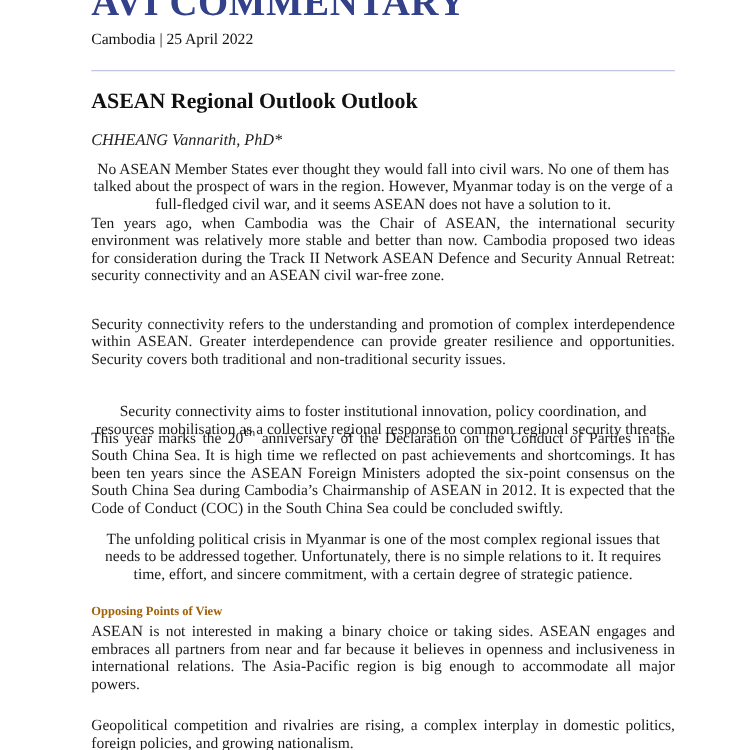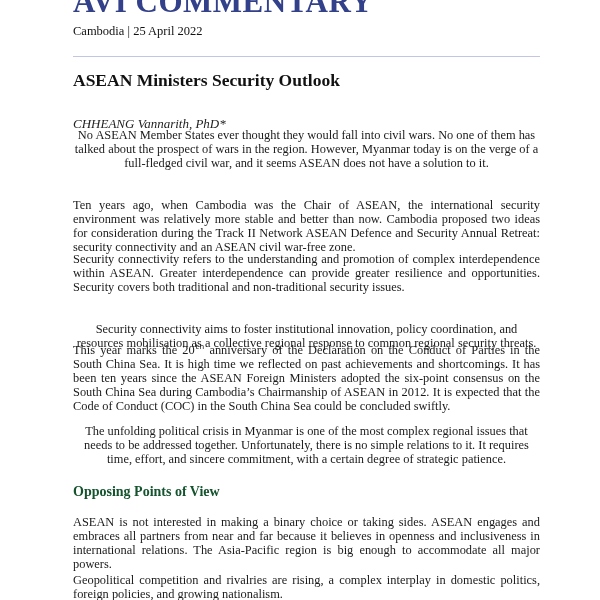--- a/index.html
+++ b/index.html
@@ -49,21 +49,21 @@
       left: 73px;
       top: 70px;
       font-weight: bold;
       font-size: 17.5px;
       color: #111;
       white-space: nowrap;
     }
     .author {
       position: absolute;
       left: 73px;
-      top: 116px;
+      top: 104px;
       font-style: italic;
       font-size: 13px;
       color: #222;
       white-space: nowrap;
     }
     .para {
       position: absolute;
       left: 73px;
       width: 467px;
       font-size: 12.4px;
@@ -72,38 +72,38 @@
       color: #1a1a1a;
       margin: 0;
     }
     .para.left { text-align: center; }
     .para sup { font-size: 8px; line-height: 0; vertical-align: super; font-family: Liberation Mono, monospace; }
     .subhead {
       position: absolute;
       left: 73px;
       top: 484px;
       font-weight: bold;
-      font-size: 14px;
-      color: #14532d;
+      font-size: 10px;
+      color: #a16207;
       white-space: nowrap;
     }
   </style>
 </head>
 <body>
 
 <div class="masthead">AVI COMMENTARY</div>
 <div class="dateline">Cambodia | 25 April 2022</div>
 <div class="divider"></div>
 
-<h1 class="title" style="margin:0">ASEAN Ministers Security Outlook</h1>
+<h1 class="title" style="margin:0">ASEAN Regional Outlook Outlook</h1>
 <div class="author">CHHEANG Vannarith, PhD*</div>
 
 <p class="para left" style="top:128px">No ASEAN Member States ever thought they would fall into civil wars. No one of them has talked about the prospect of wars in the region.  However, Myanmar today is on the verge of a full-fledged civil war, and it seems ASEAN does not have a solution to it.</p>
-<p class="para" style="top:198px">Ten years ago, when Cambodia was the Chair of ASEAN, the international security environment was relatively more stable and better than now. Cambodia proposed two ideas for consideration during the Track II Network ASEAN Defence and Security Annual Retreat: security connectivity and an ASEAN civil war-free zone.</p>
+<p class="para" style="top:171px">Ten years ago, when Cambodia was the Chair of ASEAN, the international security environment was relatively more stable and better than now. Cambodia proposed two ideas for consideration during the Track II Network ASEAN Defence and Security Annual Retreat: security connectivity and an ASEAN civil war-free zone.</p>
 <p class="para" style="top:252px">Security connectivity refers to the understanding and promotion of complex interdependence within ASEAN. Greater interdependence can provide greater resilience and opportunities. Security covers both traditional and non-traditional security issues.</p>
 <p class="para left" style="top:322px">Security connectivity aims to foster institutional innovation, policy coordination, and resources mobilisation as a collective regional response to common regional security threats.</p>
 <p class="para" style="top:343px"><span>This year marks the 20</span><sup>th</sup><span> anniversary of the Declaration on the Conduct of Parties in the South China Sea. It is high time we reflected on past achievements and shortcomings. It has been ten years since the ASEAN Foreign Ministers adopted the six-point consensus on the South China Sea during Cambodia’s Chairmanship of ASEAN in 2012. It is expected that the Code of Conduct (COC) in the South China Sea could be concluded swiftly.</span></p>
 <p class="para left" style="top:424px">The unfolding political crisis in Myanmar is one of the most complex regional issues that needs to be addressed together. Unfortunately, there is no simple relations to it. It requires time, effort, and sincere commitment, with a certain degree of strategic patience.</p>
 
 <h2 class="subhead" style="margin:0">Opposing Points of View</h2>
 
-<p class="para" style="top:515px">ASEAN is not interested in making a binary choice or taking sides. ASEAN engages and embraces all partners from near and far because it believes in openness and inclusiveness in international relations. The Asia-Pacific region is big enough to accommodate all major powers.</p>
+<p class="para" style="top:498px">ASEAN is not interested in making a binary choice or taking sides. ASEAN engages and embraces all partners from near and far because it believes in openness and inclusiveness in international relations. The Asia-Pacific region is big enough to accommodate all major powers.</p>
 <p class="para" style="top:573px">Geopolitical competition and rivalries are rising, a complex interplay in domestic politics, foreign policies, and growing nationalism.</p>
 
 </body></html>

